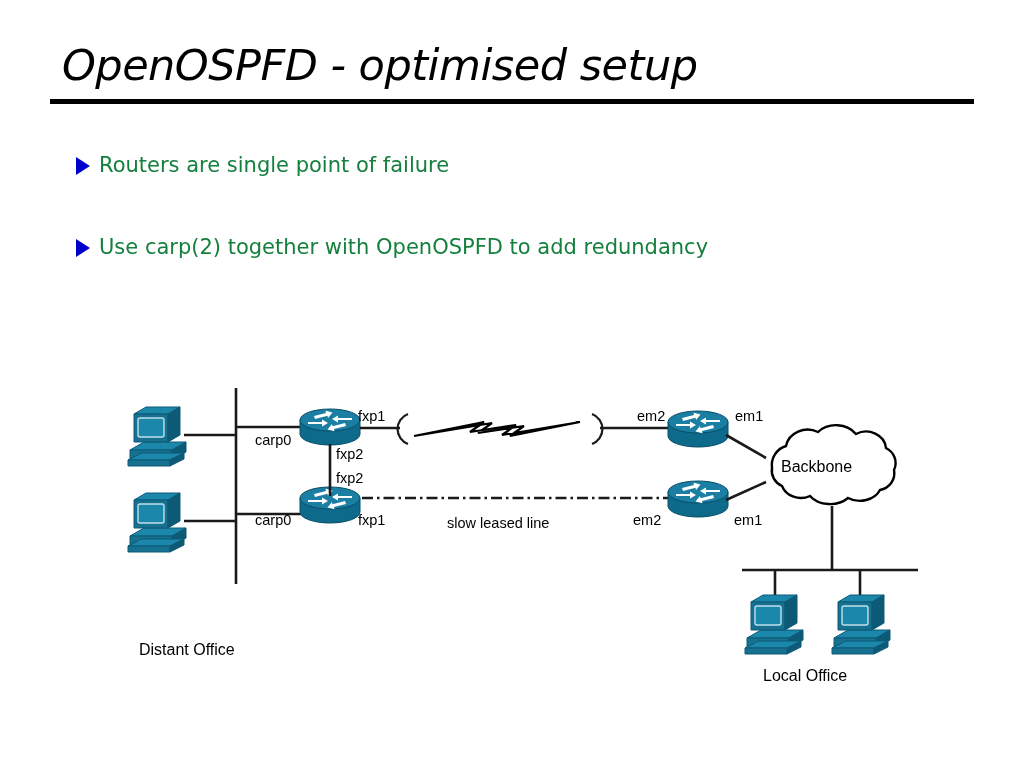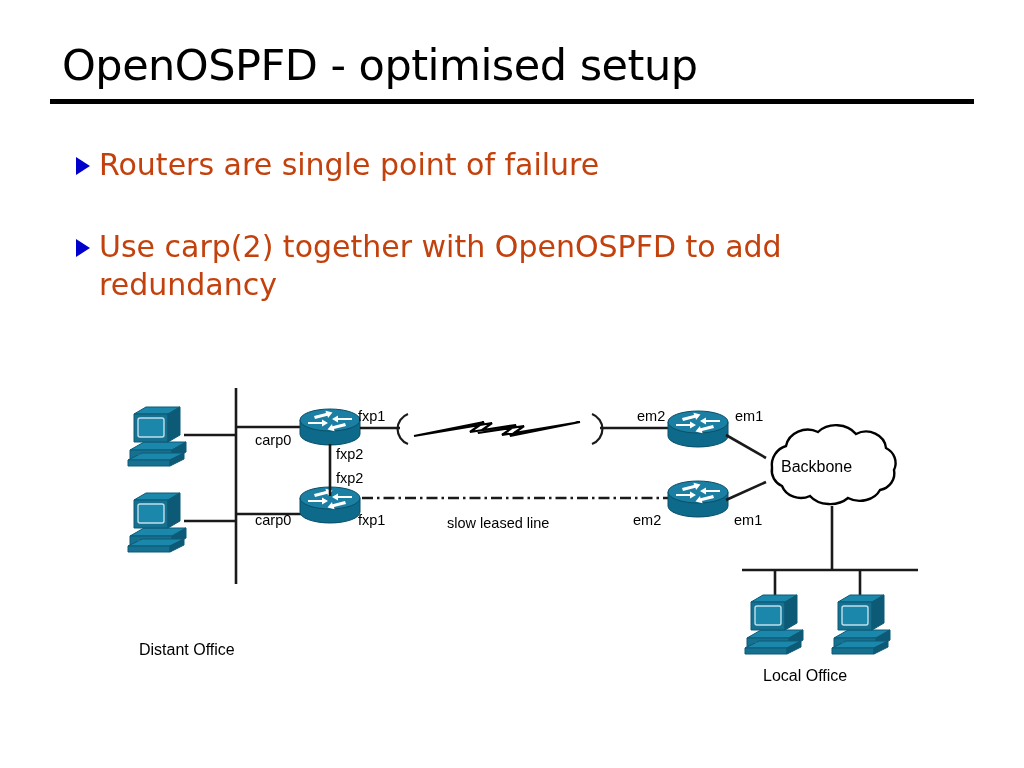--- a/index.html
+++ b/index.html
@@ -31,20 +31,21 @@
     width: 912px;
   }
   .slide-title {
     font-family: "DejaVu Sans", sans-serif;
     font-size: 43px;
     font-weight: 400;
     line-height: 50px;
     letter-spacing: -0.5px;
     color: #000000;
     white-space: nowrap;
+    font-style: italic;
   }
   .title-rule {
     position: absolute;
     left: 50px;
     top: 99px;
     width: 924px;
     height: 5px;
     background: #000000;
   }
 
@@ -65,23 +66,23 @@
     width: 0;
     height: 0;
     border-top: 9px solid transparent;
     border-bottom: 9px solid transparent;
     border-left: 14px solid #0000cc;
     margin-top: 11px;
     margin-right: 9px;
   }
   .bullet-text {
     font-family: "DejaVu Sans", sans-serif;
-    font-size: 30px;
+    font-size: 21px;
     line-height: 38px;
-    color: #c2410c;
+    color: #15803d;
     max-width: 770px;
   }
 
   
   #diagram {
     position: absolute;
     left: 0;
     top: 360px;
     width: 1024px;
     height: 360px;

